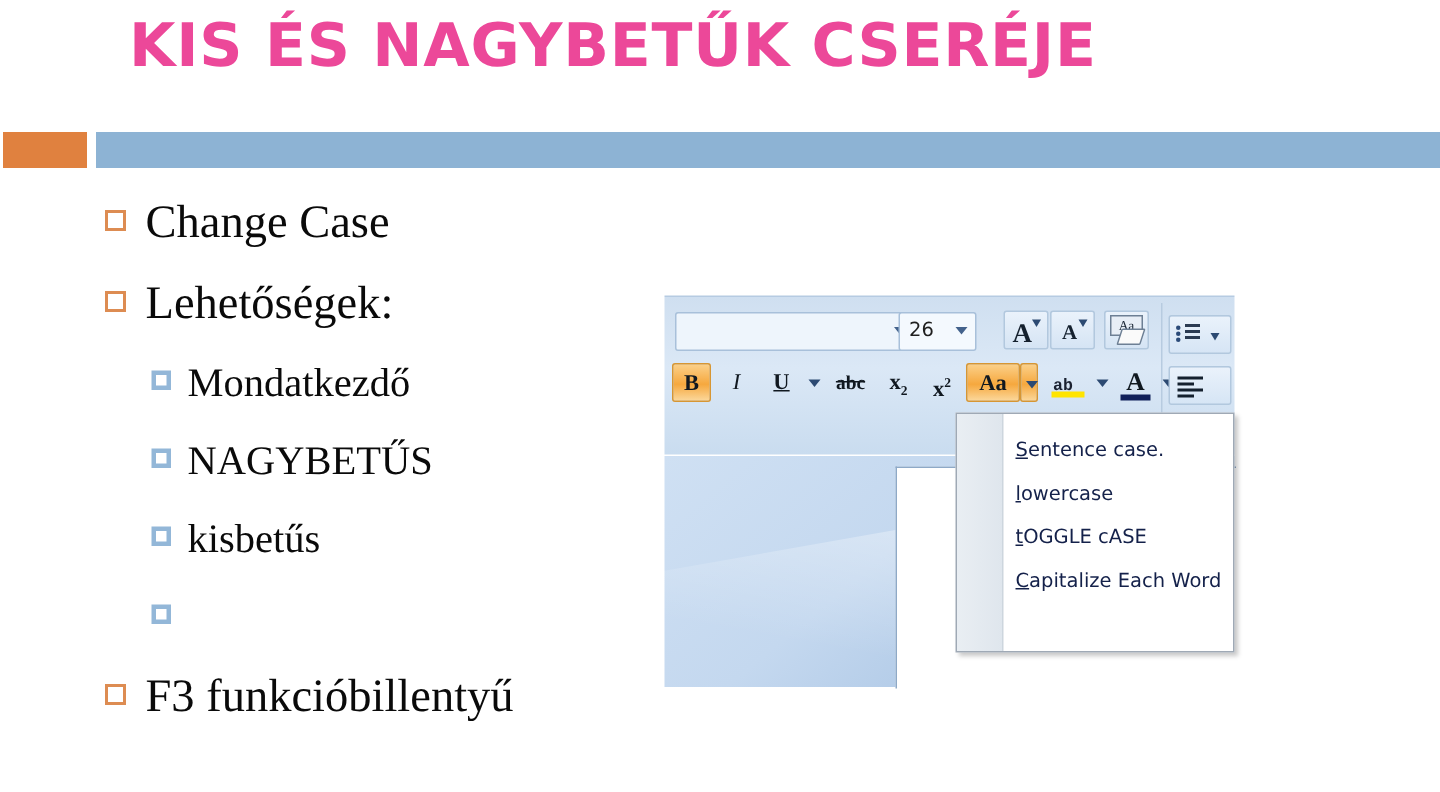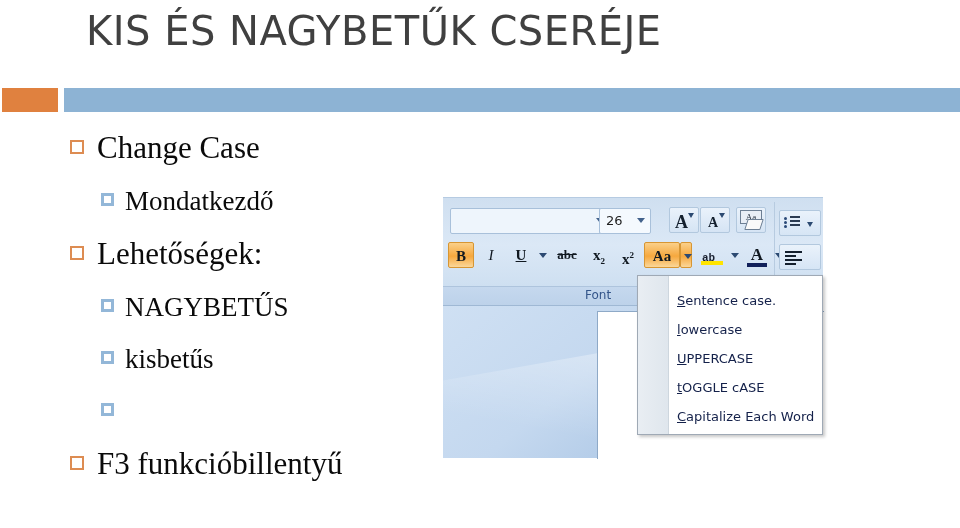--- a/index.html
+++ b/index.html
@@ -14,23 +14,23 @@
     overflow: hidden;
     position: relative;
   }
 
   
   .slide-title {
     position: absolute;
     left: 86px;
     top: 8px;
     font-size: 40px;
-    font-weight: 400;
+    font-weight: 700;
     letter-spacing: 0.5px;
-    color: #404040;
+    color: #ec4899;
     white-space: nowrap;
     font-family: "DejaVu Sans", sans-serif;
   }
 
   
   .divider {
     position: absolute;
     left: 0;
     top: 88px;
     width: 960px;
@@ -442,28 +442,28 @@
   <div class="divider-blue"></div>
 </div>
 
 <div class="bullet-list">
 
   <div class="bullet-row lvl1">
     <span class="marker marker-lvl1"></span>
     <span class="bullet-text">Change Case</span>
   </div>
 
+  <div class="bullet-row lvl1">
+    <span class="marker marker-lvl1"></span>
+    <span class="bullet-text">Lehetőségek:</span>
+  </div>
+
   <div class="bullet-row lvl2">
     <span class="marker marker-lvl2"></span>
     <span class="bullet-text">Mondatkezdő</span>
-  </div>
-
-  <div class="bullet-row lvl1">
-    <span class="marker marker-lvl1"></span>
-    <span class="bullet-text">Lehetőségek:</span>
   </div>
 
   <div class="bullet-row lvl2">
     <span class="marker marker-lvl2"></span>
     <span class="bullet-text">NAGYBETŰS</span>
   </div>
 
   <div class="bullet-row lvl2">
     <span class="marker marker-lvl2"></span>
     <span class="bullet-text">kisbetűs</span>
@@ -562,41 +562,35 @@
       <div class="para-btn para-align">
         <span class="align-ico">
           <i style="width:17px"></i>
             <i style="width:11px"></i>
             <i style="width:17px"></i>
             <i style="width:11px"></i>
         </span>
       </div>
     </div>
 
-    <div class="group-label-strip">
-      <span class="group-label">Font</span>
-    </div>
 
   </div>
 
   <div class="case-menu">
     <div class="case-menu-gutter"></div>
     <div class="case-menu-items">
 
       <div class="case-item">
         <u>S</u><span>entence case.</span>
       </div>
 
       <div class="case-item">
         <u>l</u><span>owercase</span>
       </div>
 
-      <div class="case-item">
-        <u>U</u><span>PPERCASE</span>
-      </div>
 
       <div class="case-item">
         <u>t</u><span>OGGLE cASE</span>
       </div>
 
       <div class="case-item">
         <u>C</u><span>apitalize Each Word</span>
       </div>
 
     </div>

